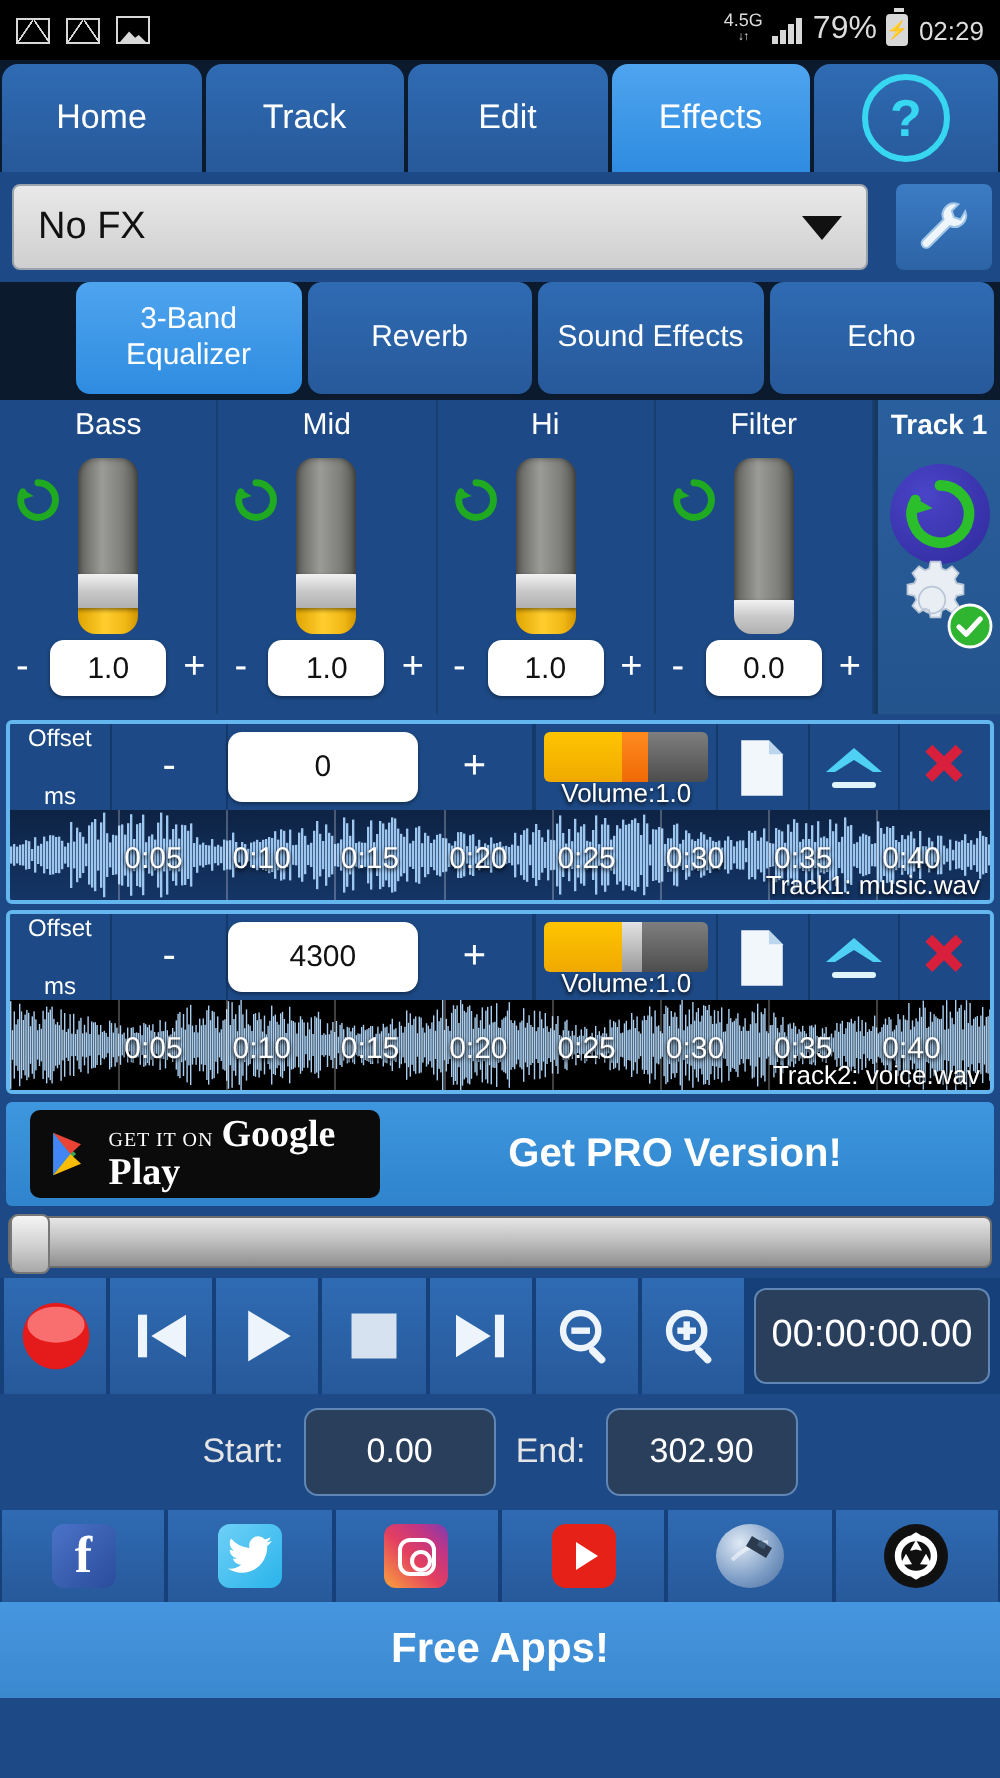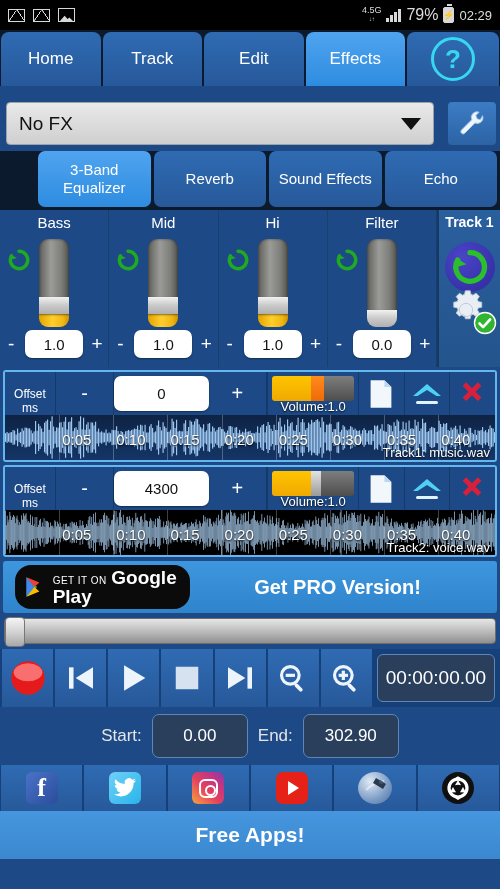--- a/index.html
+++ b/index.html
@@ -66,21 +66,21 @@
     width: 92px; display: flex; align-items: center; justify-content: center;
     background: linear-gradient(to bottom, #2f6bb3, #27599a); border-radius: 8px 8px 0 0;
   }
   .help-circle {
     width: 44px; height: 44px; border-radius: 50%; border: 3px solid #37d7f2;
     color: #37d7f2; font-size: 26px; font-weight: bold;
     display: flex; align-items: center; justify-content: center;
   }
 
   
-  .fxrow { display: flex; gap: 14px; padding: 16px 4px 6px 6px; background: #1d4a86; align-items: center; }
+  .fxrow { display: flex; gap: 14px; padding: 6px 4px 6px 6px; background: #1d4a86; align-items: center; }
   .fxselect {
     flex: 1; height: 43px; border-radius: 4px;
     background: linear-gradient(to bottom, #e9e9e9, #cfcfcf);
     border: 1px solid #9aa3ab; display: flex; align-items: center; padding: 0 12px;
     color: #111; font-size: 19px; position: relative;
   }
   .caret {
     margin-left: auto; width: 0; height: 0;
     border-left: 10px solid transparent; border-right: 10px solid transparent; border-top: 12px solid #111;
   }
@@ -142,21 +142,21 @@
     width: 50px; height: 50px; border-radius: 50%;
     background: radial-gradient(circle at 35% 30%, #4a44c8, #2f2a9b);
     margin-top: 12px; display: flex; align-items: center; justify-content: center;
   }
   .gear-wrap { position: relative; width: 50px; height: 44px; margin-top: -3px; }
 
   
   .track { margin: 3px 3px 0 3px; border: 2px solid #63b6ee; border-radius: 3px; overflow: hidden; }
   .trow { display: flex; height: 43px; background: #1d4a86; align-items: stretch; }
   .offs {
-    width: 54px; display: flex; flex-direction: column; align-items: center; justify-content: flex-end;
+    width: 54px; display: flex; flex-direction: column; align-items: center; justify-content: space-between;
     color: #fff; font-size: 12px; line-height: 14px; border-right: 1px solid #14396b;
   }
   .minus, .plus {
     width: 62px; display: flex; align-items: center; justify-content: center;
     color: #fff; font-size: 20px; border-right: 1px solid #14396b;
   }
   .offval {
     width: 100px; margin: 4px 0; background: #fff; border-radius: 7px;
     display: flex; align-items: center; justify-content: center; color: #111; font-size: 15px;
     box-shadow: 0 1px 2px rgba(0,0,0,.4);
@@ -191,22 +191,22 @@
     position: absolute; right: 5px; bottom: 0px; color: #fff; font-size: 13px; text-shadow: 0 1px 2px #000;
   }
 
   
   .promo {
     margin: 4px 3px 0 3px; height: 52px; border-radius: 3px;
     background: linear-gradient(to bottom, #3e97de, #2f84cc);
     display: flex; align-items: center; padding: 0 12px;
   }
   .gp-badge {
-    width: 175px; height: 44px; background: #0b0b0b; border-radius: 16px;
-    display: flex; align-items: center; gap: 8px; padding: 0 10px;
+    width: 175px; height: 44px; background: #0b0b0b; border-radius: 5px;
+    display: flex; align-items: center; gap: 8px; padding: 0 10px; font-family: Liberation Serif, serif;
   }
   .gp-text { color: #fff; line-height: 1; }
   .gp-text .t1 { font-size: 10px; letter-spacing: .5px; }
   .gp-text .t2 { font-size: 19px; font-weight: bold; margin-top: 2px; }
   .promo-text { flex: 1; text-align: center; color: #fff; font-size: 20px; font-weight: bold; }
 
   
   .seekwrap { height: 36px; background: #1d4a86; display: flex; align-items: center; padding: 0 4px; }
   .seek {
     flex: 1; height: 26px; border-radius: 4px; position: relative;

